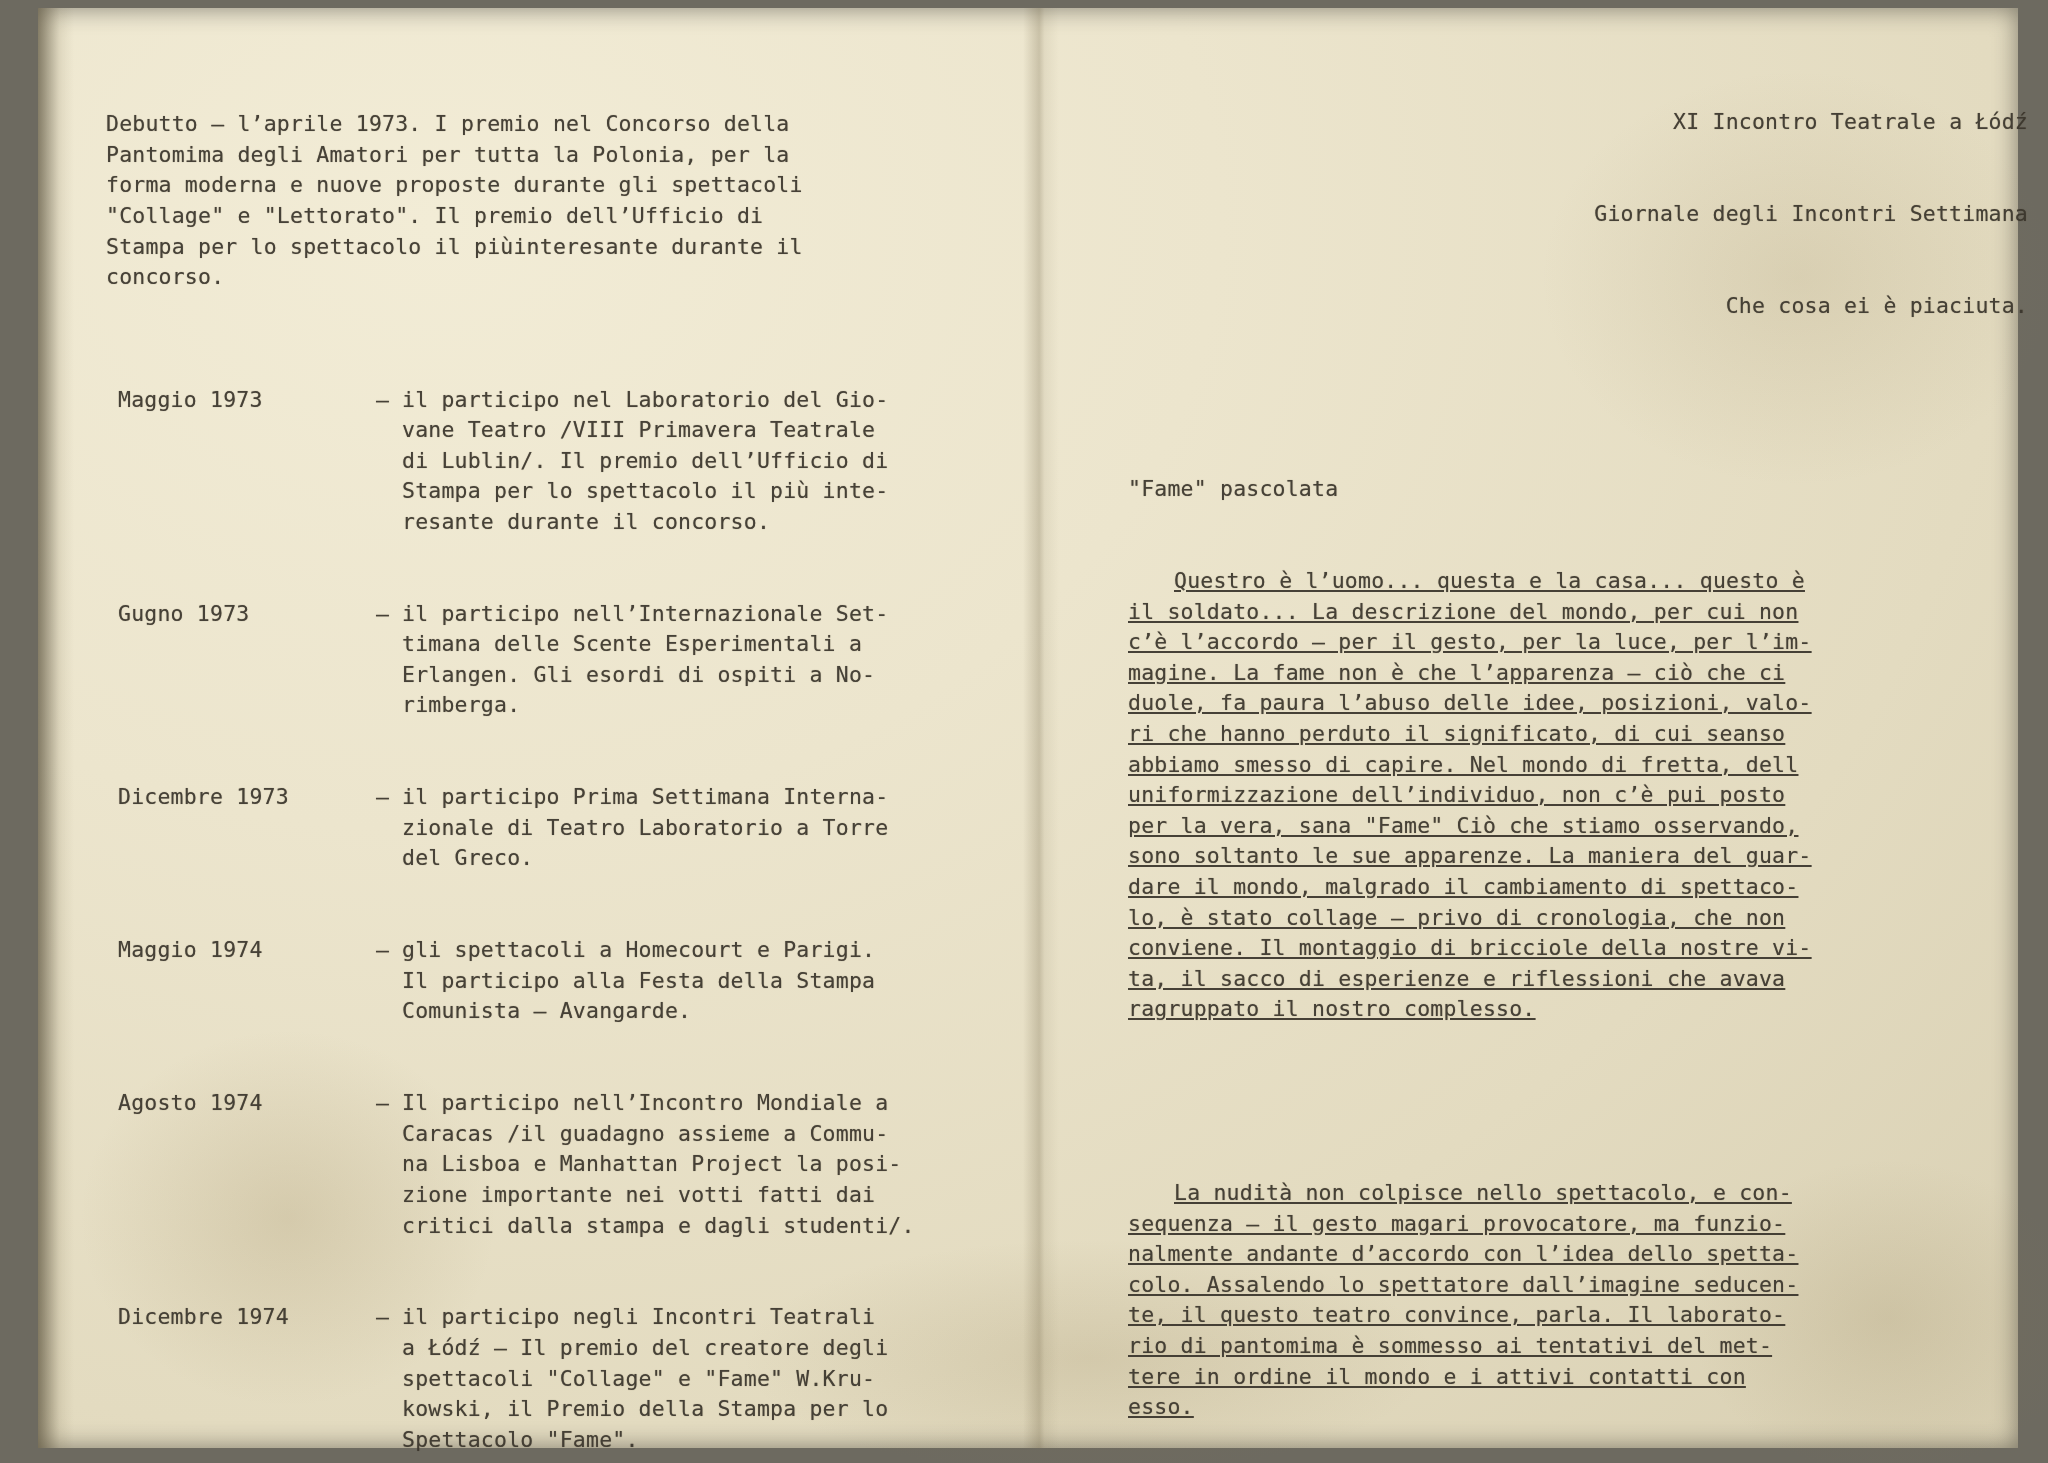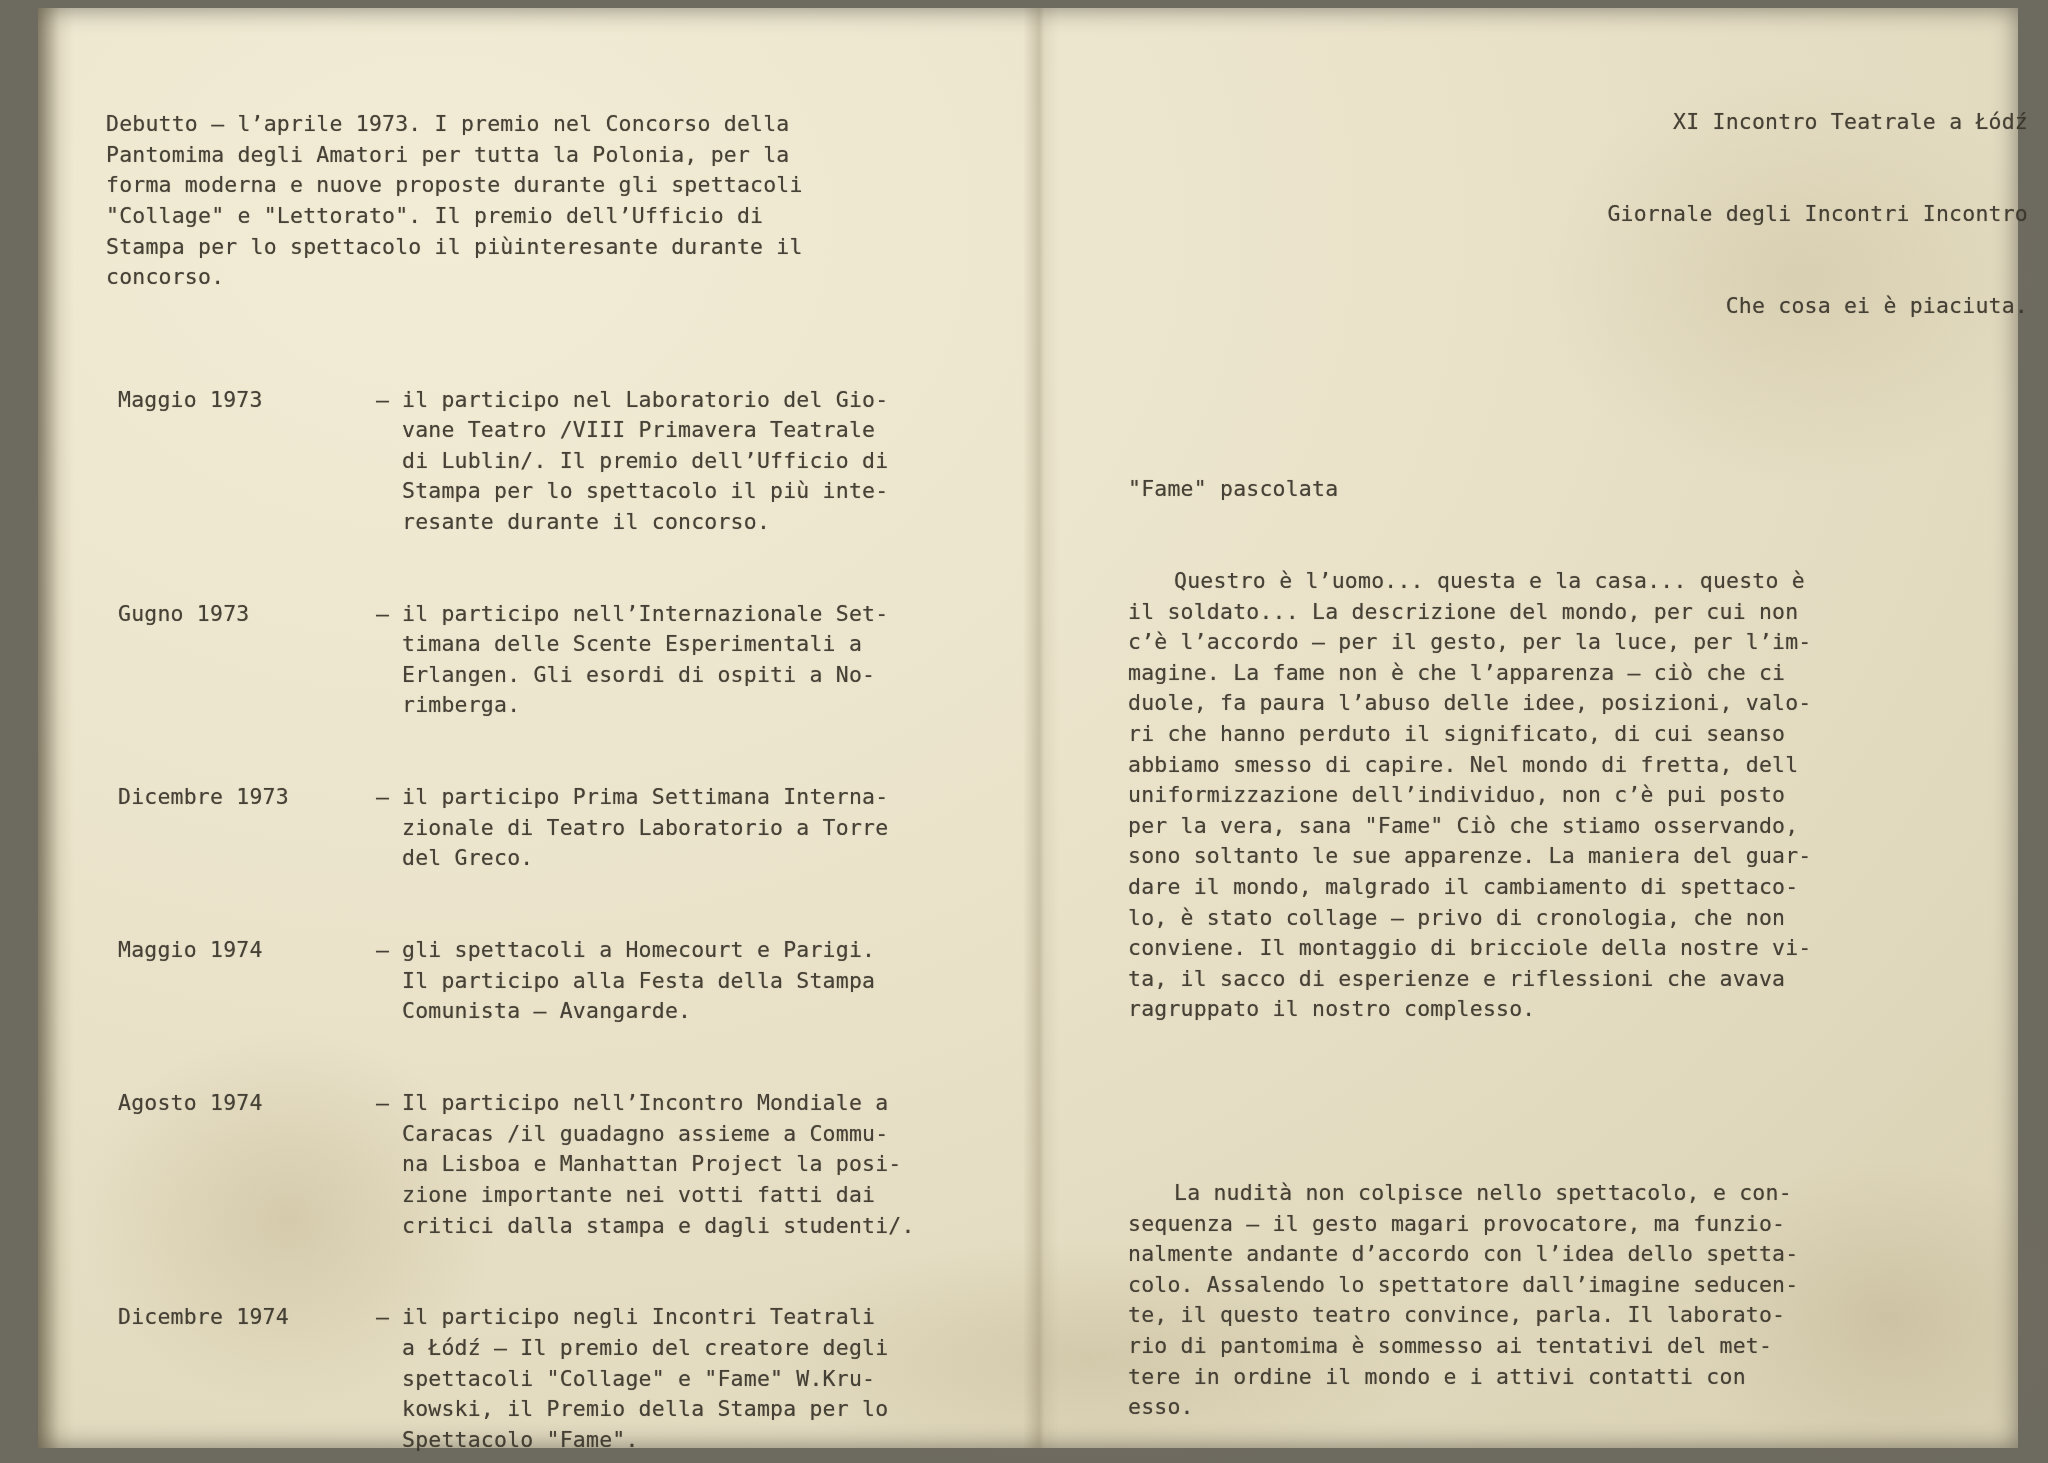--- a/index.html
+++ b/index.html
@@ -86,21 +86,21 @@
     flex: 0 0 258px;
     white-space: pre;
     margin-left: 12px;
   }
   .entry-dash {
     flex: 0 0 26px;
   }
   .entry-text {
     flex: 1 1 auto;
   }
-  .indent { text-indent: 46px; }
+  .indent { text-indent: 46px; text-decoration: underline; }
   .blank { height: 30.6px; }
   
   #left-col, #right-col { opacity: 0.93; }
   .right-title { white-space: pre; text-align: right; }
 </style>
 </head>
 <body>
 
 <div id="page">
   <div id="sheet">
@@ -167,21 +167,21 @@
 kowski, il Premio della Stampa per lo
 Spettacolo "Fame".</span>
       </div>
       
 
       
     </div>
 
     <div class="col" id="right-col">
       <p class="para right-title">XI Incontro Teatrale a Łódź</p>
-      <p class="para right-title">Giornale degli Incontri Incontro</p>
+      <p class="para right-title">Giornale degli Incontri Settimana</p>
       <p class="para right-title">Che cosa ei è piaciuta.</p>
       <div class="blank"></div>
       <p class="para">"Fame" pascolata</p>
       <p class="para indent">Questro è l’uomo... questa e la casa... questo è
 il soldato... La descrizione del mondo, per cui non
 c’è l’accordo – per il gesto, per la luce, per l’im-
 magine. La fame non è che l’apparenza – ciò che ci
 duole, fa paura l’abuso delle idee, posizioni, valo-
 ri che hanno perduto il significato, di cui seanso
 abbiamo smesso di capire. Nel mondo di fretta, dell

